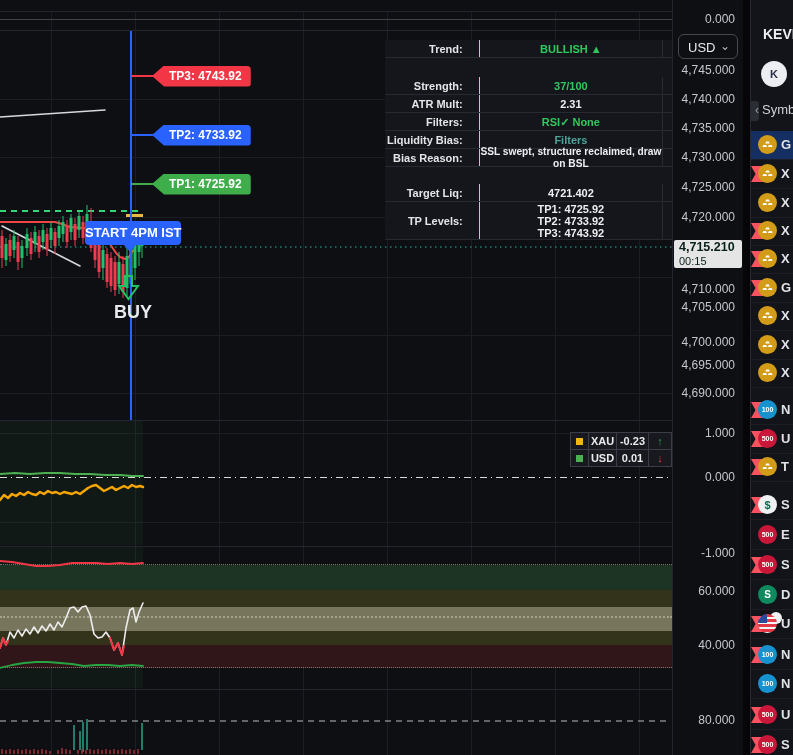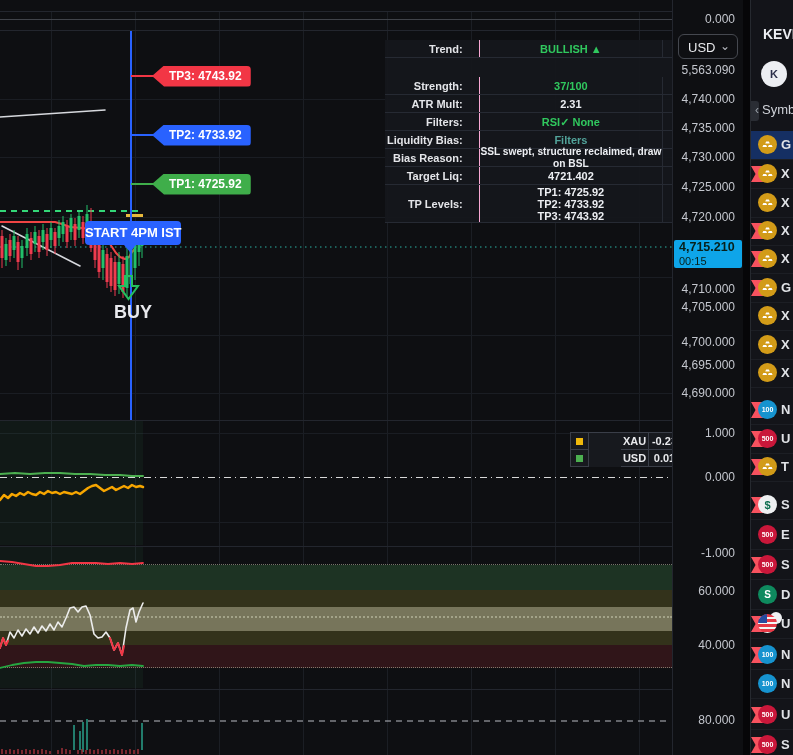--- a/index.html
+++ b/index.html
@@ -8,40 +8,40 @@
   
   #chart-area{position:absolute;left:0;top:0;width:743px;height:755px;background:#0e0f12;}
   .vgrid{position:absolute;top:11px;bottom:0;width:1px;background:#1b1e24;}
   .hgrid{position:absolute;left:0;width:743px;height:1px;background:#1a1d23;}
   .sep{position:absolute;left:0;width:743px;height:1px;background:#23262e;}
   
   #price-axis{position:absolute;left:672px;top:0;width:71px;height:755px;background:#0e0f12;border-left:1px solid #23262e;}
   .axis-label{position:absolute;right:9px;transform:translateY(-50%);font-size:12px;color:#c4c7ce;white-space:nowrap;}
   #currency-box{position:absolute;left:5px;top:34px;width:60px;height:25px;border:1px solid #45484f;border-radius:6px;color:#e8e9ec;font-size:13px;line-height:25px;padding-left:9px;box-sizing:border-box;cursor:pointer;}
   #currency-box .chev{position:absolute;right:7px;top:-1px;color:#b7bac1;font-size:12px;}
-  #price-badge{position:absolute;left:1px;top:240px;width:68px;height:28px;background:#0ea5e9;border-radius:2px;color:#08201a;text-align:left;padding-left:5px;box-sizing:border-box;}
+  #price-badge{position:absolute;left:1px;top:240px;width:68px;height:28px;background:#e5e5e5;border-radius:2px;color:#08201a;text-align:left;padding-left:5px;box-sizing:border-box;}
   #price-badge .p{font-size:12.5px;font-weight:bold;line-height:15px;}
   #price-badge .c{font-size:11px;line-height:12px;}
   
   .tp-tag{position:absolute;height:21px;line-height:21px;color:#fff;font-size:12px;font-weight:bold;padding:0 9px 0 17px;clip-path:polygon(12px 0,100% 0,100% 100%,12px 100%,0 50%);border-radius:4px;white-space:nowrap;}
   
   #start-label{position:absolute;left:85px;top:221px;width:96px;height:24px;background:#2962ff;border-radius:4px;color:#fff;font-weight:bold;font-size:13px;text-align:center;line-height:24px;white-space:nowrap;}
   #start-ptr{position:absolute;left:124px;top:245px;width:0;height:0;border-left:6px solid transparent;border-right:6px solid transparent;border-top:7px solid #2962ff;}
   #buy-text{position:absolute;left:114px;top:302px;width:36px;text-align:center;color:#e9eaee;font-weight:bold;font-size:18px;}
   
   #info-panel{position:absolute;left:385px;top:40px;width:300px;background:rgba(21,23,28,0.94);font-size:11px;}
   .info-row{display:flex;border-bottom:1px solid #262a33;}
   .info-label{width:95px;text-align:right;padding-right:16px;color:#e4e5e9;font-weight:bold;display:flex;align-items:center;justify-content:flex-end;box-sizing:border-box;border-right:1px solid #f9a8d4;}
   .info-value{width:183px;text-align:center;font-weight:bold;display:flex;align-items:center;justify-content:center;border-right:1px solid #262a33;white-space:pre-line;line-height:12px;}
   .info-extra{width:22px;}
   
   #osc-legend{position:absolute;left:570px;top:432px;border-top:1px solid #3a3e48;border-left:1px solid #3a3e48;background:rgba(24,26,32,0.92);}
   .lg-row{display:flex;height:17px;}
   .lg-cell{border-right:1px solid #3a3e48;border-bottom:1px solid #3a3e48;display:flex;align-items:center;justify-content:center;font-size:11px;font-weight:bold;color:#e8e9ec;}
-  .lg-sw{width:17px;} .lg-sym{width:27px;margin-left:32px;} .lg-val{width:31px;} .lg-dir{width:22px;}
+  .lg-sw{width:17px;} .lg-sym{width:27px;} .lg-val{width:31px;} .lg-dir{width:22px;}
   .sw{width:7px;height:7px;}
   
   .band{position:absolute;left:0;width:672px;}
   .dotline{position:absolute;left:0;width:672px;border-top:2px dotted rgba(200,200,175,0.55);}
   .tint{position:absolute;left:0;width:143px;background:rgba(80,220,120,0.05);}
   
   #sidebar-gap{position:absolute;left:743px;top:0;width:7px;height:755px;background:#060608;}
   #sidebar{position:absolute;left:750px;top:0;width:43px;height:755px;background:#131419;border-left:1px solid #26292f;overflow:hidden;}
   #wl-header{position:absolute;left:12px;top:26px;font-size:14px;font-weight:bold;color:#eceef2;white-space:nowrap;}
   #wl-avatar{position:absolute;left:10px;top:61px;width:26px;height:26px;border-radius:50%;background:#eceef2;color:#2b2f4a;font-size:11px;font-weight:bold;text-align:center;line-height:26px;cursor:pointer;}
@@ -277,21 +277,21 @@
         <div class="info-row" style="height: 17px;">
           <div class="info-label">Liquidity Bias:</div>
           <div class="info-value" style="color: rgb(82, 163, 154);">Filters</div>
           <div class="info-extra"></div>
         </div>
         <div class="info-row" style="height: 17px;">
           <div class="info-label">Bias Reason:</div>
           <div class="info-value" style="color: rgb(236, 238, 242); font-size: 10.2px;">SSL swept, structure reclaimed, draw on BSL</div>
           <div class="info-extra"></div>
         </div>
-        <div class="info-row" style="height: 17px;">
+        <div class="info-row" style="height: 17px; margin-top: 17px;">
           <div class="info-label">Target Liq:</div>
           <div class="info-value" style="color: rgb(236, 238, 242);">4721.402</div>
           <div class="info-extra"></div>
         </div>
         <div class="info-row" style="height: 37px;">
           <div class="info-label">TP Levels:</div>
           <div class="info-value" style="color: rgb(236, 238, 242);">TP1: 4725.92
 TP2: 4733.92
 TP3: 4743.92</div>
           <div class="info-extra"></div>
@@ -314,21 +314,21 @@
           <div class="lg-cell lg-sym">USD</div>
           <div class="lg-cell lg-val">0.01</div>
           <div class="lg-cell lg-dir" style="color: rgb(242, 54, 69);">↓</div>
         </div>
       </div>
   </div>
 
   <div id="price-axis">
     <div id="axis-labels">
         <div class="axis-label" style="top: 19px;">0.000</div>
-        <div class="axis-label" style="top: 70px;">5,563.090</div>
+        <div class="axis-label" style="top: 70px;">4,745.000</div>
         <div class="axis-label" style="top: 99px;">4,740.000</div>
         <div class="axis-label" style="top: 128px;">4,735.000</div>
         <div class="axis-label" style="top: 157px;">4,730.000</div>
         <div class="axis-label" style="top: 187px;">4,725.000</div>
         <div class="axis-label" style="top: 217px;">4,720.000</div>
         <div class="axis-label" style="top: 289px;">4,710.000</div>
         <div class="axis-label" style="top: 307px;">4,705.000</div>
         <div class="axis-label" style="top: 335px; margin-top: 7px;">4,700.000</div>
         <div class="axis-label" style="top: 365px;">4,695.000</div>
         <div class="axis-label" style="top: 393px;">4,690.000</div>

